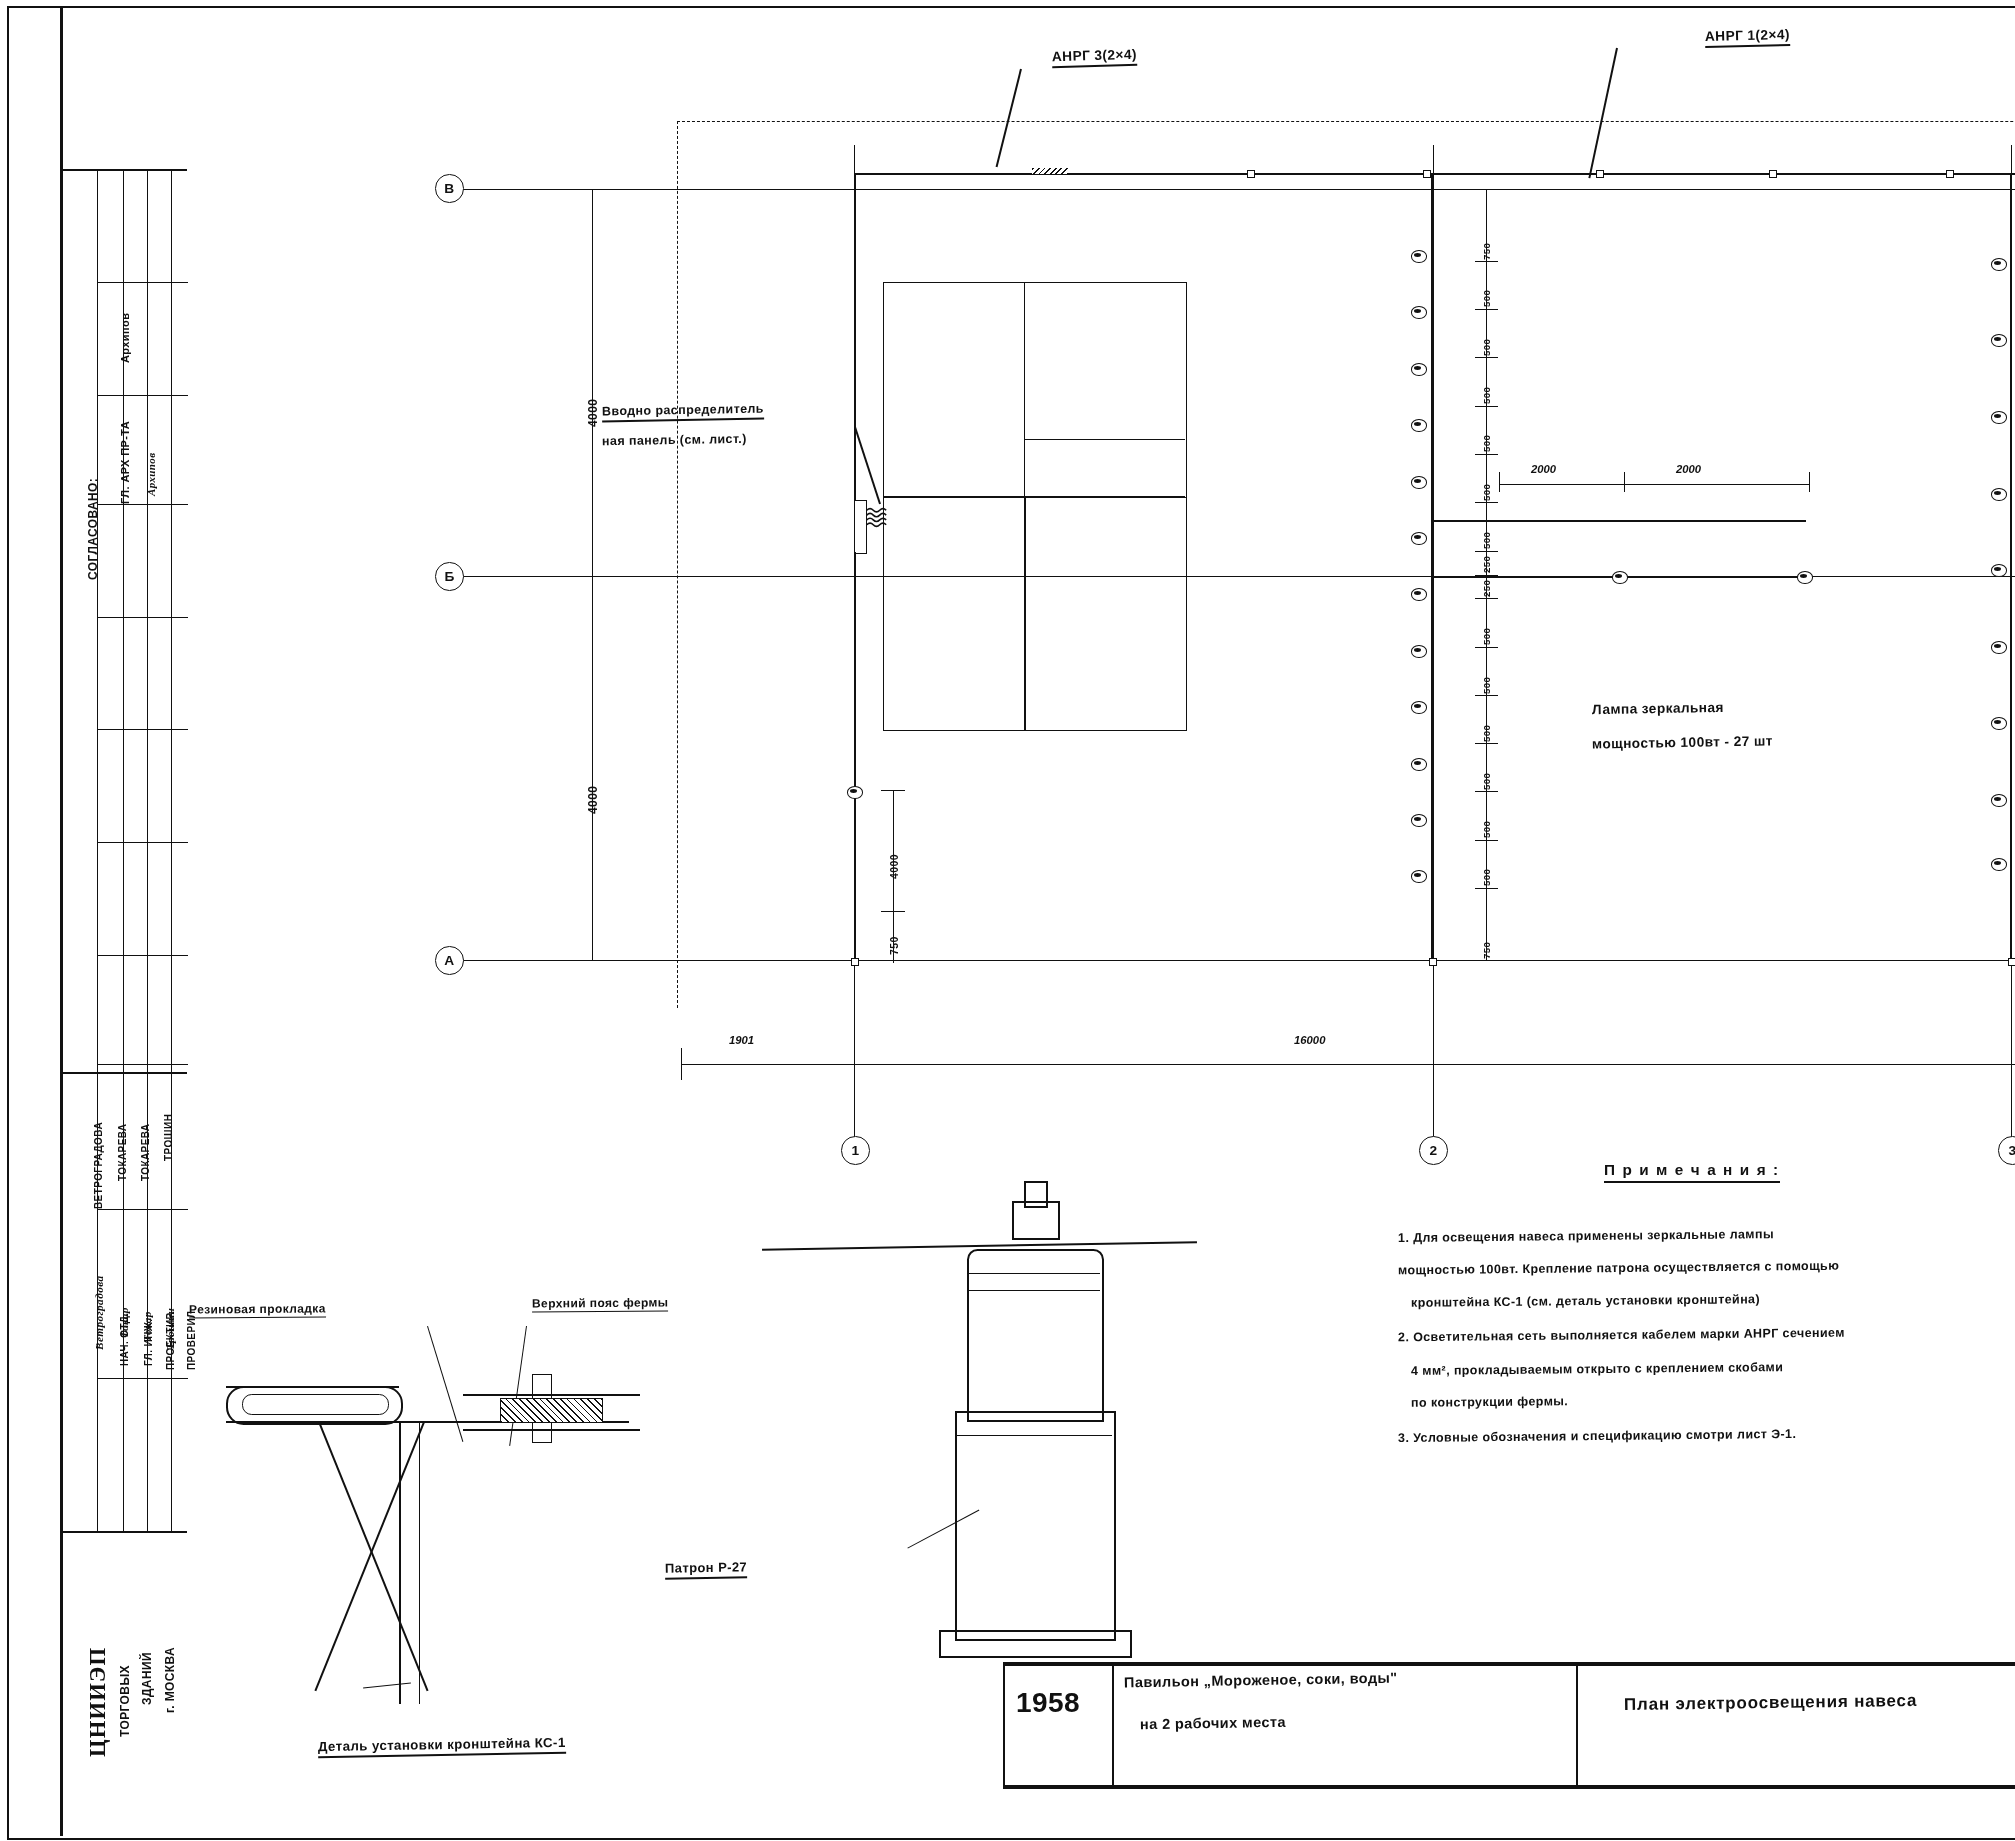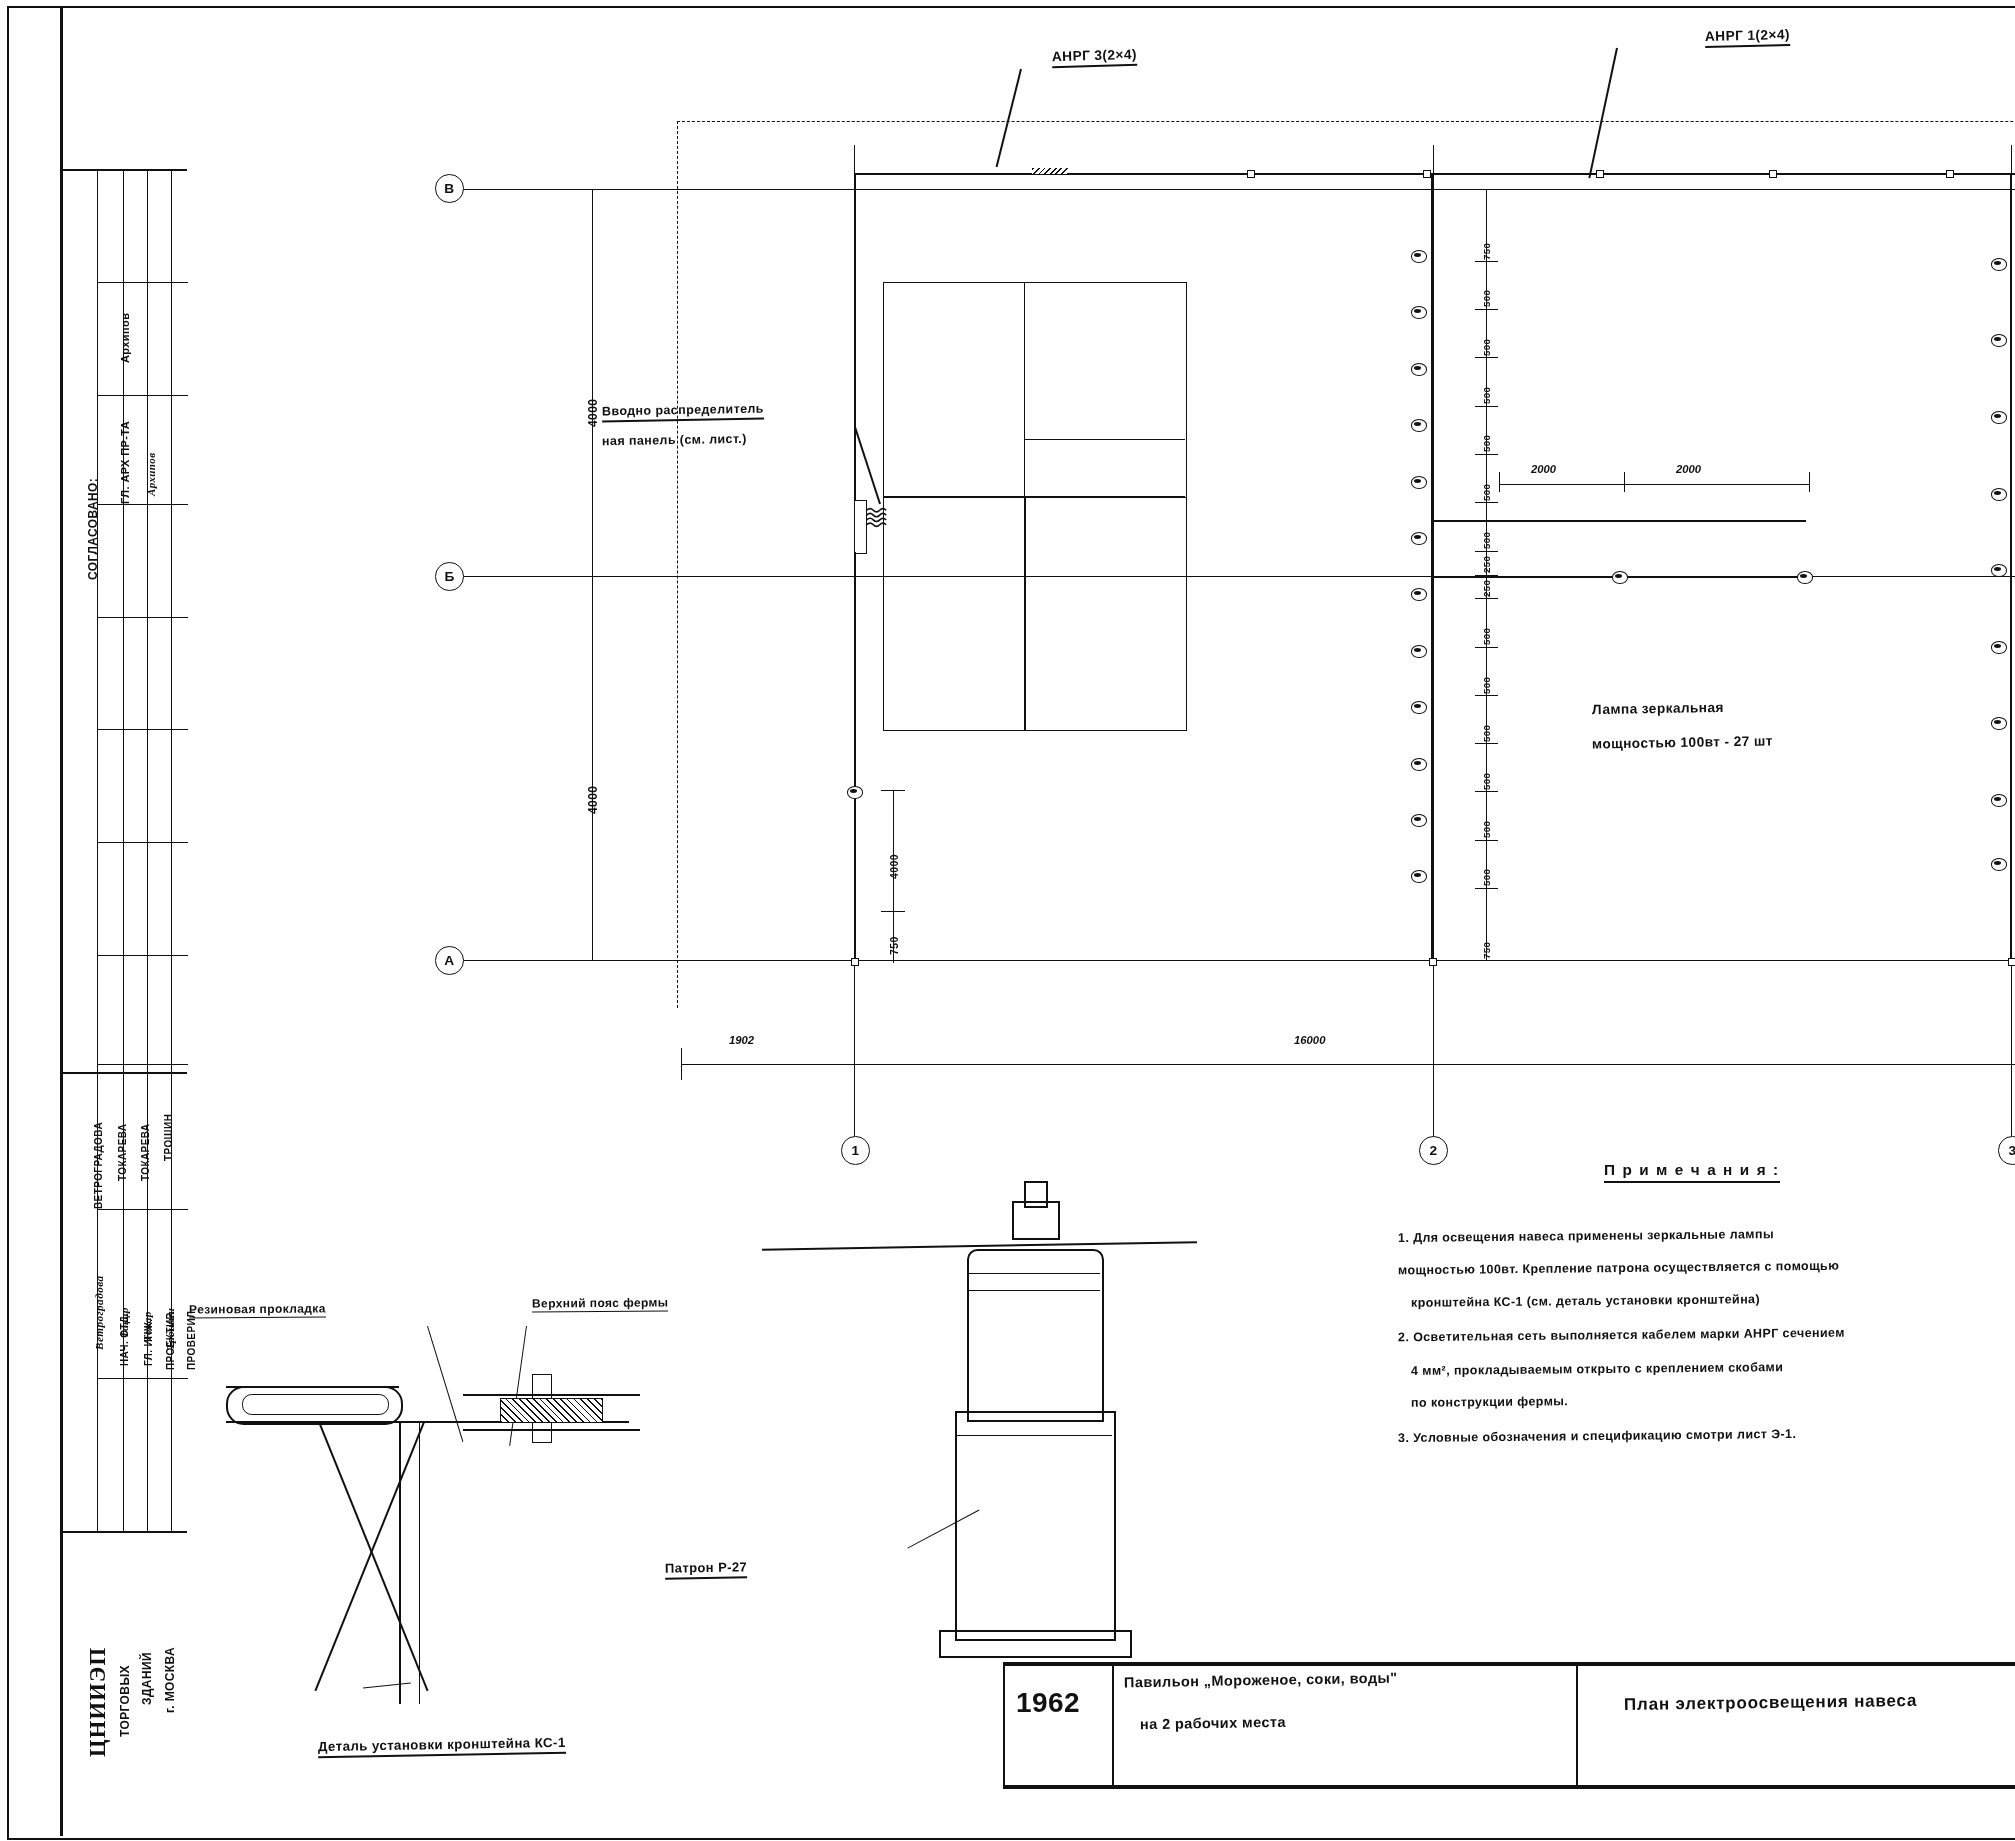--- a/index.html
+++ b/index.html
@@ -268,21 +268,21 @@
 
 <div class="jbox" style="left:851px;top:958px;"></div>
 <div class="jbox" style="left:1429px;top:958px;"></div>
 <div class="jbox" style="left:2008px;top:958px;"></div>
 
 <div class="ln hl" style="left:681px;top:1064px;width:1507px;"></div>
 <div class="ln vl" style="left:681px;top:1048px;height:32px;"></div>
 <div class="ln vl" style="left:854px;top:1048px;height:32px;"></div>
 <div class="ln vl" style="left:2011px;top:1048px;height:32px;"></div>
 
-<div class="dim-t" style="left:729px;top:1034px;font-size:11.3px;">1902</div>
+<div class="dim-t" style="left:729px;top:1034px;font-size:11.3px;">1901</div>
 <div class="dim-t" style="left:1294px;top:1034px;font-size:11.3px;">16000</div>
 
 <div class="txt ul" style="left:1604px;top:1161px;font-size:15.3px;letter-spacing:1.6px;">П р и м е ч а н и я :</div>
 <div class="txt" style="left:1398px;top:1229px;font-size:12.5px;transform:rotate(-0.6deg);">1. Для освещения навеса применены зеркальные   лампы</div>
 <div class="txt" style="left:1398px;top:1261px;font-size:12.5px;transform:rotate(-0.6deg);">мощностью 100вт. Крепление патрона осуществляется с помощью</div>
 <div class="txt" style="left:1411px;top:1294px;font-size:12.5px;transform:rotate(-0.6deg);">кронштейна КС-1 (см. деталь установки  кронштейна)</div>
 <div class="txt" style="left:1398px;top:1328px;font-size:12.5px;transform:rotate(-0.6deg);">2. Осветительная сеть выполняется кабелем марки АНРГ сечением</div>
 <div class="txt" style="left:1411px;top:1362px;font-size:12.5px;transform:rotate(-0.6deg);">4 мм², прокладываемым открыто с креплением  скобами</div>
 <div class="txt" style="left:1411px;top:1395px;font-size:12.5px;transform:rotate(-0.6deg);">по конструкции фермы.</div>
 <div class="txt" style="left:1398px;top:1429px;font-size:12.5px;transform:rotate(-0.6deg);">3. Условные обозначения и спецификацию смотри лист Э-1.</div>
@@ -322,19 +322,19 @@
 <div class="ln" style="left:907px;top:1548px;width:1.2px;height:81px;transform:rotate(-118deg);transform-origin:top;"></div>
 
 <div class="txt ul" style="left:318px;top:1737px;font-size:13.3px;transform:rotate(-1deg);">Деталь установки кронштейна КС-1</div>
 
 <div class="ln hl8" style="left:1003px;top:1662px;width:1753px;"></div>
 <div class="ln hl8" style="left:1003px;top:1785px;width:1753px;"></div>
 <div class="ln vl5" style="left:1003px;top:1662px;height:125px;"></div>
 <div class="ln vl5" style="left:1112px;top:1662px;height:125px;"></div>
 <div class="ln vl5" style="left:1576px;top:1662px;height:125px;"></div>
 
-<div class="txt" style="left:1016px;top:1687px;font-size:28px;letter-spacing:0.4px;">1962</div>
+<div class="txt" style="left:1016px;top:1687px;font-size:28px;letter-spacing:0.4px;">1958</div>
 
 <div class="txt" style="left:1124px;top:1672px;font-size:14.5px;transform:rotate(-1deg);">Павильон „Мороженое, соки, воды"</div>
 <div class="txt" style="left:1140px;top:1715px;font-size:14.5px;transform:rotate(-1deg);">на 2 рабочих места</div>
 
 <div class="txt" style="left:1624px;top:1693px;font-size:17px;letter-spacing:0.8px;transform:rotate(-0.8deg);">План электроосвещения навеса</div>
 
 
 </body></html>

